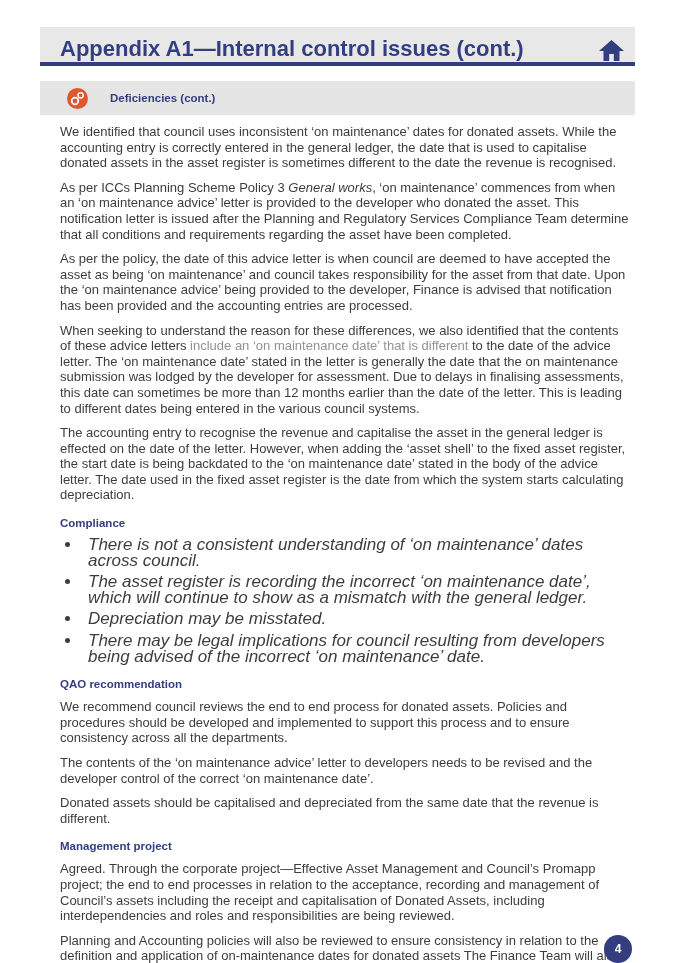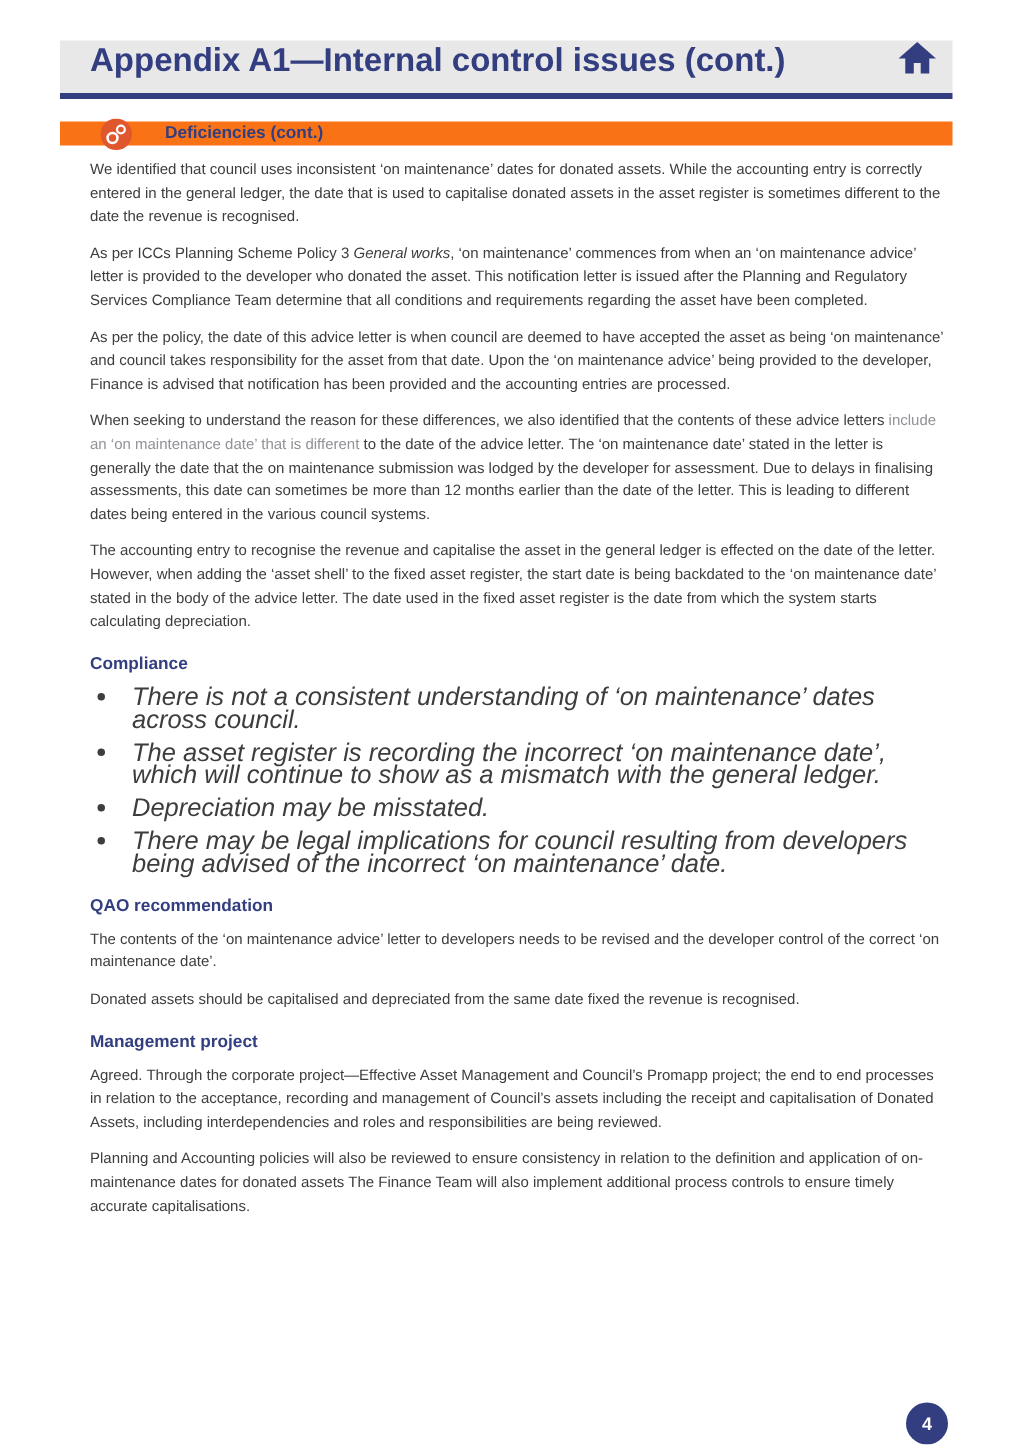--- a/index.html
+++ b/index.html
@@ -3,44 +3,44 @@
 <meta charset="utf-8">
 <style>
   html,body { margin:0; padding:0; }
   body {
     width:675px; height:963px; position:relative; overflow:hidden;
     background:#ffffff;
     font-family:"Liberation Sans", sans-serif;
   }
   .header-band {
     margin:27px 40px 0 40px; height:35px; background:#e9e8e9;
-    display:flex; align-items:flex-start;
+    display:flex; align-items:flex-end;
   }
   .header-title {
     margin-left:20px; flex:1;
     font-size:22px; font-weight:bold; color:#333e80;
     white-space:nowrap;
   }
   .home-wrap { margin-right:10px; display:flex; align-items:center; cursor:pointer; }
   .header-rule { margin:0 40px; height:4px; background:#333e80; }
 
   .banner {
-    margin:15px 40px 0 40px; height:16px; background:#f97316;
+    margin:15px 40px 0 40px; height:34px; background:#e5e5e5;
     display:flex; align-items:center;
   }
   .banner-icon { margin-left:27px; display:flex; align-items:center; }
   .banner-label { margin-left:22px; font-size:11.5px; font-weight:bold; color:#333e80; }
 
   .content { margin:0 46px 0 60px; }
   .section-head {
     font-size:11.5px; font-weight:bold; color:#333e80;
     margin:14px 0 0 0;
   }
   .body-p {
-    font-size:10px; line-height:15.6px; color:#3d3d3d;
+    font-size:13px; line-height:15.6px; color:#3d3d3d;
     margin:9px 0 0 0; text-align:left;
   }
   .italic { font-style:italic; }
   .muted { color:#919197; }
 
   ul.bullets { margin:8px 0 0 0; padding-left:22px; }
   ul.bullets li {
     font-size:17px; line-height:15.6px; color:#3d3d3d;
     margin-bottom:6px; padding-left:6px;font-style:italic;
   }
@@ -95,22 +95,23 @@
 
   <ul class="bullets">
     <li>There is not a consistent understanding of ‘on maintenance’ dates across council.</li>
     <li>The asset register is recording the incorrect ‘on maintenance date’, which will continue to show as a mismatch with the general ledger.</li>
     <li>Depreciation may be misstated.</li>
     <li>There may be legal implications for council resulting from developers being advised of the incorrect ‘on maintenance’ date.</li>
   </ul>
 
   <div class="section-head">QAO recommendation</div>
 
+  <p class="body-p">We recommend council reviews the end to end process for donated assets. Policies and procedures should be developed and implemented to support this process and to ensure consistency across all the departments.</p>
   <p class="body-p">The contents of the ‘on maintenance advice’ letter to developers needs to be revised and the developer control of the correct ‘on maintenance date’.</p>
-  <p class="body-p">Donated assets should be capitalised and depreciated from the same date fixed the revenue is recognised.</p>
+  <p class="body-p">Donated assets should be capitalised and depreciated from the same date that the revenue is different.</p>
 
   <div class="section-head">Management project</div>
 
   <p class="body-p">Agreed. Through the corporate project—Effective Asset Management and Council’s Promapp project; the end to end processes in relation to the acceptance, recording and management of Council’s assets including the receipt and capitalisation of Donated Assets, including interdependencies and roles and responsibilities are being reviewed.</p>
   <p class="body-p">Planning and Accounting policies will also be reviewed to ensure consistency in relation to the definition and application of on-maintenance dates for donated assets The Finance Team will also implement additional process controls to ensure timely accurate capitalisations.</p>
 
 </div>
 
 <div class="page-badge">4</div>
 

